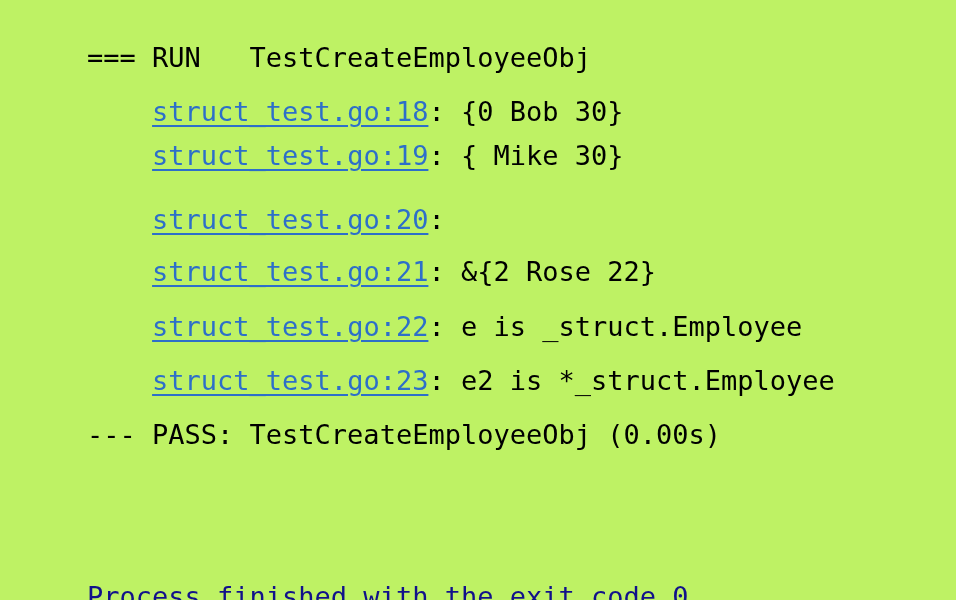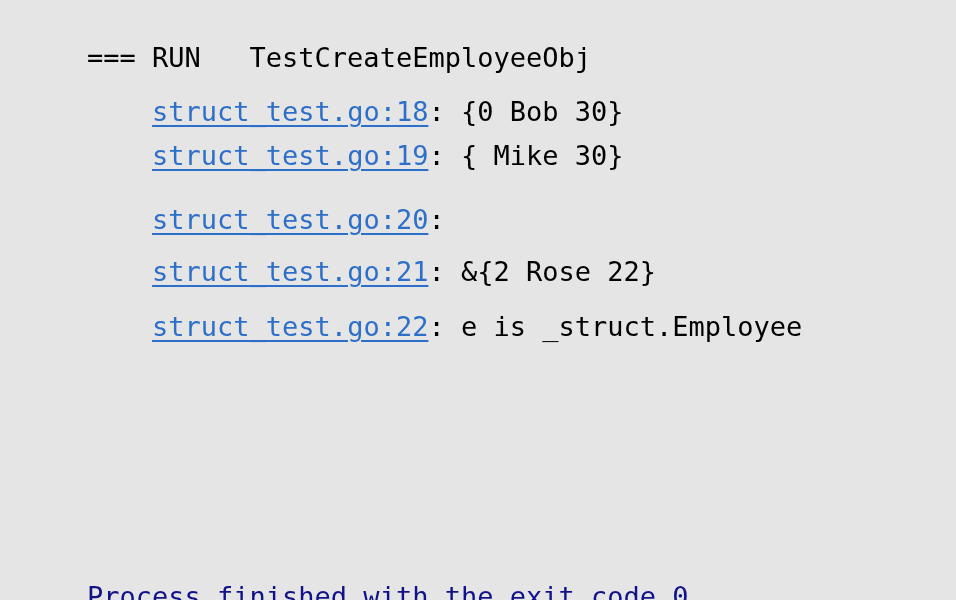--- a/index.html
+++ b/index.html
@@ -10,21 +10,21 @@
   body {
     width: 956px;
     height: 600px;
     overflow: hidden;
     font-family: "DejaVu Sans Mono", "Liberation Mono", monospace;
   }
   .console {
     position: relative;
     width: 956px;
     height: 600px;
-    background: #e5e5e5;
+    background: #bef264;
     padding: 0;
     box-sizing: border-box;
   }
   .line {
     position: absolute;
     left: 22px;
     white-space: pre;
     font-family: "DejaVu Sans Mono", "Liberation Mono", monospace;
     font-size: 27px;
     line-height: 32px;
@@ -83,21 +83,27 @@
   </div>
 
   <div class="line l5">
     <span class="plain">    </span><span class="link">struct_test.go:21</span><span class="plain">: &amp;{2 Rose 22}</span>
   </div>
 
   <div class="line l6">
     <span class="plain">    </span><span class="link">struct_test.go:22</span><span class="plain">: e is _struct.Employee</span>
   </div>
 
+  <div class="line l7">
+    <span class="plain">    </span><span class="link">struct_test.go:23</span><span class="plain">: e2 is *_struct.Employee</span>
+  </div>
 
+  <div class="line l8">
+    <span class="plain">--- PASS: TestCreateEmployeeObj (0.00s)</span>
+  </div>
 
 
   <div class="line l10">
     <span class="plain"></span>
   </div>
 
   <div class="line l11">
     <span class="navy">Process finished with the exit code 0</span>
   </div>
 

